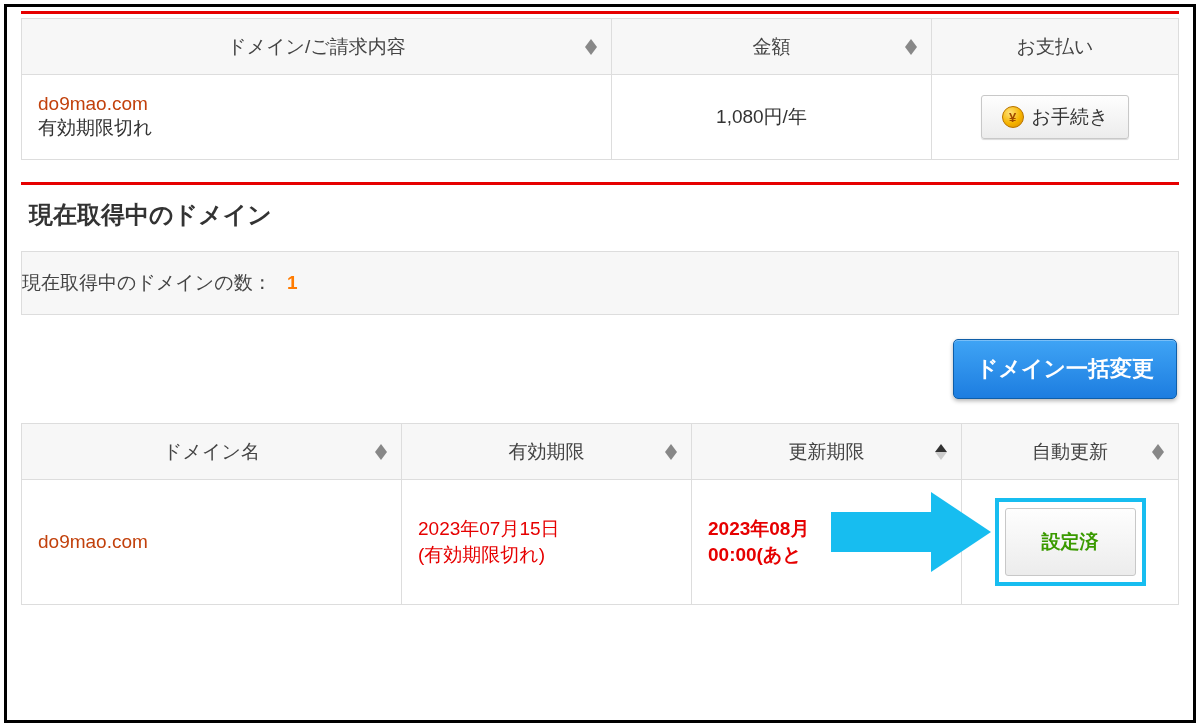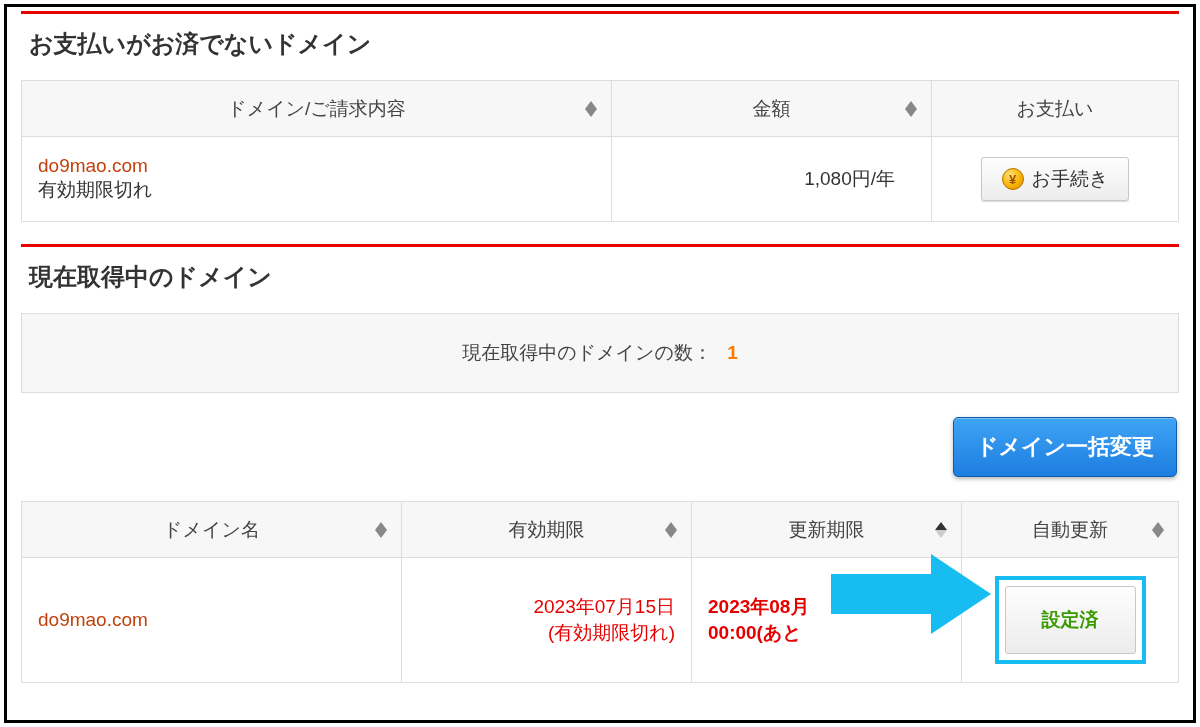--- a/index.html
+++ b/index.html
@@ -71,21 +71,21 @@
 
   .data-cell {
     background: #fff;
     padding: 18px 16px;
     font-size: 19px;
     color: #333;
     vertical-align: middle;
   }
   .domain-link { color: #c2410c; }
   .sub-label { color: #333; font-size: 19px; }
-  .amount-cell { text-align: right; padding-right: 36px; }
+  .amount-cell { text-align: center; padding-right: 36px; }
   .center { text-align: center; }
 
   .proc-btn {
     display: inline-flex;
     align-items: center;
     gap: 8px;
     background: linear-gradient(#fefefe, #ececec);
     border: 1px solid #c8c8c8;
     border-radius: 3px;
     padding: 8px 20px;
@@ -99,22 +99,21 @@
     background: radial-gradient(circle at 35% 30%, #ffe27a 0%, #f6b400 55%, #d98b00 100%);
     border: 1px solid #b87400;
     display: inline-flex; align-items: center; justify-content: center;
     color: #a04b00; font-weight: bold; font-size: 13px;
   }
 
   
   .count-row {
     border: 1px solid #ddd;
     background: #f7f7f7;
-    text-align: center;
-    padding: 26px 0;
+    padding: 18px 0;
     font-size: 19px;
     color: #444;
   }
   .count-num { color: #ff7b00; font-weight: bold; margin-left: 10px; }
 
   .bulk-row {
     text-align: right;
     padding: 24px 2px 24px 0;
   }
   .bulk-btn {
@@ -122,21 +121,21 @@
     border: 1px solid #0f5ea8;
     color: #fff;
     font-size: 22px;
     font-weight: bold;
     padding: 14px 22px;
     border-radius: 5px;
     cursor: pointer;
     box-shadow: 0 2px 4px rgba(0,0,0,.3), inset 0 1px 0 rgba(255,255,255,.3);
   }
 
-  .red-txt { color: #e60000; text-align: right; }
+  .red-txt { color: #e60000; }
   .red-bold { color: #e60000; font-weight: bold; }
 
   .set-wrap {
     display: inline-block;
     border: 4px solid #17bdf0;
     padding: 6px;
   }
   .set-btn {
     background: linear-gradient(#fefefe, #ececec);
     border: 1px solid #c8c8c8;
@@ -153,21 +152,20 @@
     pointer-events: none;
   }
 </style>
 </head>
 <body>
 
 <div class="outer">
 
   <div class="section">
     <hr class="section-hr">
-    <div class="section-title">お支払いがお済でないドメイン</div>
 
     <table>
       <colgroup>
         <col style="width:590px">
           <col style="width:320px">
           <col>
       </colgroup>
       <thead>
         <tr>
           <th class="hdr-cell">

